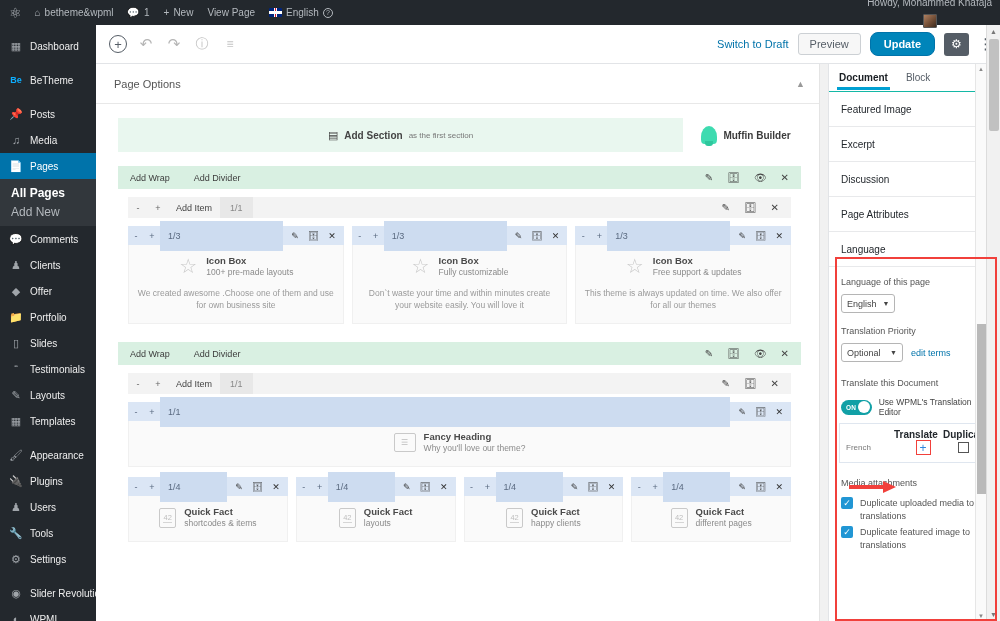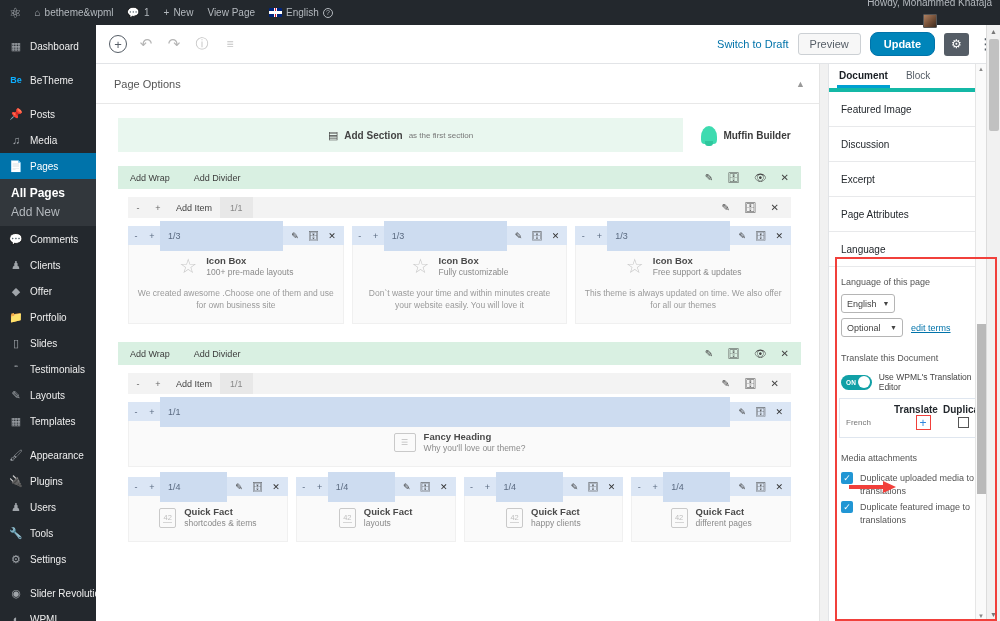--- a/index.html
+++ b/index.html
@@ -171,21 +171,21 @@
     position:absolute; left: 723px; top: 39px; width: 9px; height: 557px; background:#f1f1f1;
     border-left: 1px solid #e4e4e4;
   }
 
   
   .settings {
     position:absolute; top: 39px; left: 732px; width: 172px; height: 557px; background:#fff;
     border-left:1px solid #e2e4e7; overflow:hidden;
   }
   .set-tabs {
-    height: 28px; display:flex; align-items:center; border-bottom:4px solid #14b8a6; padding-left: 8px; gap: 14px;
+    height: 28px; display:flex; align-items:center; border-bottom:1px solid #14b8a6; padding-left: 8px; gap: 14px;
     position:relative;
   }
   .set-tab { font-size: 10px; color:#555d66; padding: 6px 2px 7px 2px; }
   .set-tab.active { color:#191e23; font-weight:600; box-shadow: inset 0 -3px 0 #00a0d2; }
   .set-close { margin-left:auto; padding-right: 12px; color:#555d66; font-size: 11px; }
   .panel-row {
     height: 35px; display:flex; align-items:center; padding: 0 13px 0 12px;
     border-bottom:1px solid #e8e9eb; font-size: 10px; color:#23282d;
   }
   .panel-row .chev { margin-left:auto; color:#555d66; font-size: 9px; }
@@ -195,21 +195,21 @@
     border: 2px solid #f1403b; z-index: 5; pointer-events:none;
   }
   .lang-section { font-size: 10px; }
   .lbl-small { font-size: 9px; color:#555; padding: 0 12px; line-height: 13px; }
   .sel {
     display:inline-flex; align-items:center; justify-content:space-between; gap: 6px;
     border:1px solid #b5b5b5; border-radius:3px; background:#fff; font-size: 9px; color:#444;
     padding: 3px 5px; min-width: 46px; height: 19px;
   }
   .sel .ar { font-size: 7px; color:#444; }
-  .link-blue { color:#0073aa; font-size: 9px; text-decoration: underline; }
+  .link-blue { color:#0073aa; font-size: 9px; }
   .toggle {
     width: 33px; height: 15px; border-radius: 8px; background:#11a0a6; position:relative; display:flex;
     align-items:center;
   }
   .toggle .knob { position:absolute; right:1.5px; width:12px; height:12px; border-radius:50%; background:#fff; }
   .toggle .on { font-size: 6.5px; color:#fff; font-weight:700; padding-left: 5px; letter-spacing:.3px;}
   .tr-table {
     margin: 6px 10px 0 10px; border:1px solid #dfe6ef; background:#fff;
     padding: 5px 6px 7px 6px;
   }
@@ -679,25 +679,25 @@
         <div class="set-close">
           <span>✕</span>
         </div>
       </div>
 
       <div class="panel-row">
         <span>Featured Image</span>
         <span class="chev">▼</span>
       </div>
       <div class="panel-row">
+        <span>Excerpt</span>
+        <span class="chev">▼</span>
+      </div>
+      <div class="panel-row">
         <span>Discussion</span>
-        <span class="chev">▼</span>
-      </div>
-      <div class="panel-row">
-        <span>Excerpt</span>
         <span class="chev">▼</span>
       </div>
       <div class="panel-row">
         <span>Page Attributes</span>
         <span class="chev">▼</span>
       </div>
 
       <div class="lang-section">
         <div class="panel-row">
           <span>Language</span>
@@ -706,20 +706,21 @@
 
         <div style="padding-top:9px">
           <div class="lbl-small">Language of this page</div>
           <div style="padding:5px 12px 0 12px">
             <div class="sel">
               <span>English</span>
               <span class="ar">▼</span>
             </div>
           </div>
 
+          <div class="lbl-small" style="padding-top:12px">Translation Priority</div>
           <div style="padding:5px 12px 0 12px; display:flex; align-items:center; gap:8px">
             <div class="sel" style="min-width:62px">
               <span>Optional</span>
               <span class="ar">▼</span>
             </div>
             <a class="link-blue">edit terms</a>
           </div>
 
           <div class="lbl-small" style="padding-top:15px">Translate this Document</div>
           <div style="padding:7px 12px 0 12px; display:flex; align-items:center; gap:7px">

